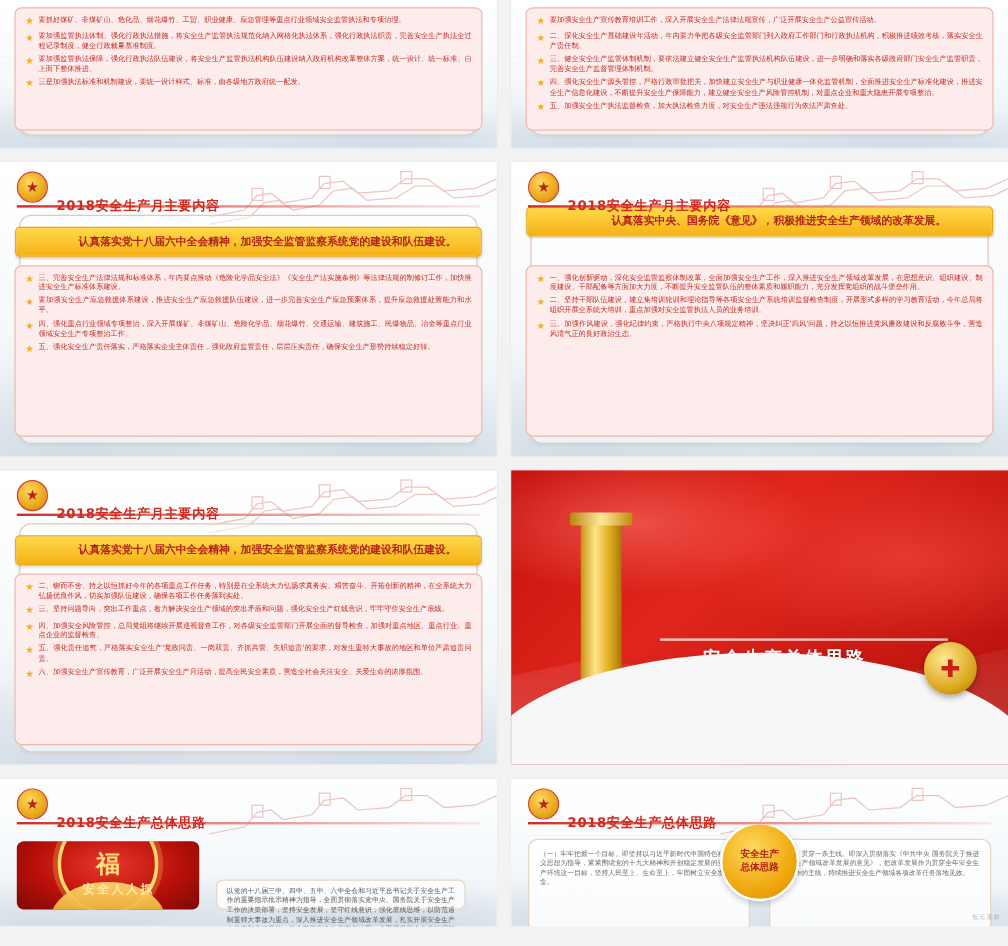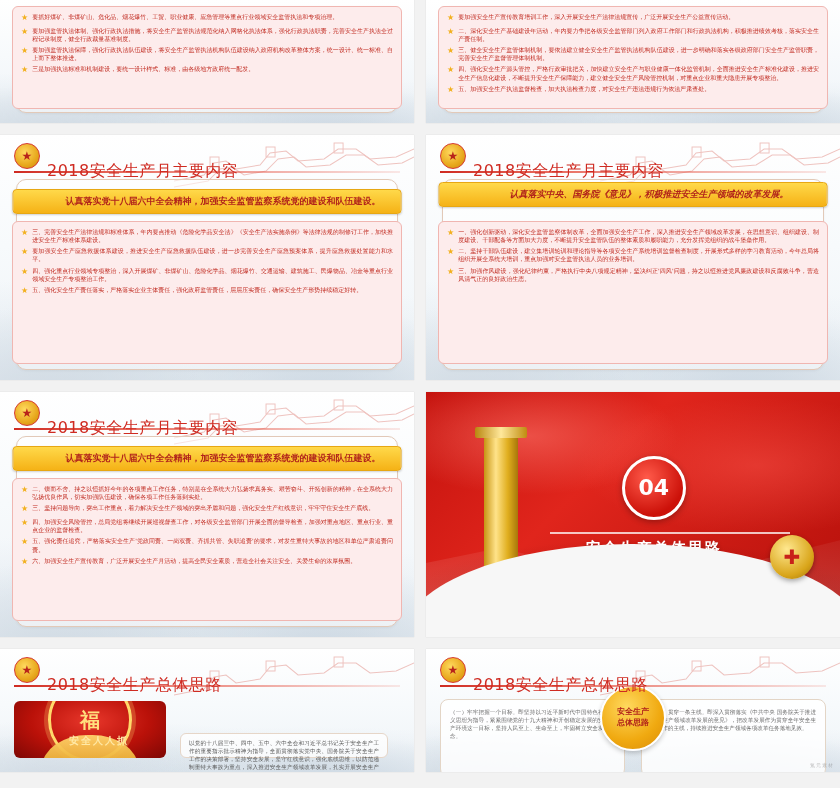--- a/index.html
+++ b/index.html
@@ -18,21 +18,21 @@
       radial-gradient(ellipse 60% 100% at 80% 122%, #c9d5e0 0%, rgba(201,213,224,0) 70%);}
   
   .wall{position:absolute;top:0;right:0;width:58%;height:54px;opacity:.5;}
   .wall svg{display:block;width:100%;height:100%;}
 
   
   .hdr{position:absolute;left:0;top:8px;height:26px;display:flex;align-items:center;z-index:5;}
   .emb{width:24px;height:24px;border-radius:50%;background:radial-gradient(circle at 40% 35%,#ffd95e,#e8a81d 60%,#c8860c);
        border:1.5px solid #d63a2f;margin-left:14px;display:flex;align-items:center;justify-content:center;
        color:#b8241a;font-size:12px;line-height:1;}
-  .hdr-txt{margin-left:7px;color:#cf2b22;font-size:16px;font-weight:normal;letter-spacing:.5px;white-space:nowrap;margin-top:31px;}
+  .hdr-txt{margin-left:7px;color:#cf2b22;font-size:11px;font-weight:bold;letter-spacing:.5px;white-space:nowrap;margin-top:31px;}
   .hdr-rule{position:absolute;left:14px;right:14px;top:36px;height:2px;
        background:linear-gradient(90deg,#cf2b22 0%,#e86b5e 28%,rgba(232,107,94,.15) 100%);z-index:4;}
 
   
   .frame{position:absolute;left:16px;right:16px;top:44px;bottom:10px;border:1px solid #e2c9b8;border-radius:10px;
          background:rgba(255,255,255,.55);box-shadow:0 1px 3px rgba(0,0,0,.05);}
 
   
   .ribbon{position:absolute;left:50%;transform:translateX(-50%);top:10px;
       background:linear-gradient(180deg,#ffd94a,#f5b216);color:#b1231b;font-size:9px;font-weight:bold;
@@ -211,21 +211,21 @@
             <rect x="160" y="8" width="9" height="10"></rect>
       </g>
         </svg>
     </div>
     <div class="hdr">
       <div class="emb">★</div>
       <div class="hdr-txt">2018安全生产月主要内容</div>
     </div>
     <div class="hdr-rule"></div>
     <div class="frame"></div>
-    <div class="ribbon wide" style="top:47px;font-style:italic;">认真落实中央、国务院《意见》，积极推进安全生产领域的改革发展。</div>
+    <div class="ribbon wide" style="top:37px;">认真落实中央、国务院《意见》，积极推进安全生产领域的改革发展。</div>
     <div class="redbox" style="top:86px;bottom:16px;overflow:hidden;">
       <div class="para">
           <span class="star">★</span>
           <span class="ptxt">一、强化创新驱动，深化安全监管监察体制改革，全面加强安全生产工作，深入推进安全生产领域改革发展，在思想意识、组织建设、制度建设、干部配备等方面加大力度，不断提升安全监管队伍的整体素质和履职能力，充分发挥党组织的战斗堡垒作用。</span>
         </div>
       <div class="para">
           <span class="star">★</span>
           <span class="ptxt">二、坚持干部队伍建设，建立集培训轮训和理论指导等各项安全生产系统培训监督检查制度，开展形式多样的学习教育活动，今年总局将组织开展全系统大培训，重点加强对安全监管执法人员的业务培训。</span>
         </div>
       <div class="para">
@@ -276,21 +276,20 @@
           <span class="star">★</span>
           <span class="ptxt">六、加强安全生产宣传教育，广泛开展安全生产月活动，提高全民安全素质，营造全社会关注安全、关爱生命的浓厚氛围。</span>
         </div>
     </div>
   </div>
 
   <div class="slide cover">
     <div class="silk"></div>
     <div class="wave"></div>
     <div class="column"></div>
-    <div class="badge04">04</div>
     <div class="coverline"></div>
     <div class="covertitle">安全生产总体思路</div>
     <div class="whitearc"></div>
     <div class="emblem-gold">
         <span class="cross">✚</span>
       </div>
   </div>
 
   <div class="slide" style="grid-column:1;grid-row:4;">
     <div class="bg"></div>

